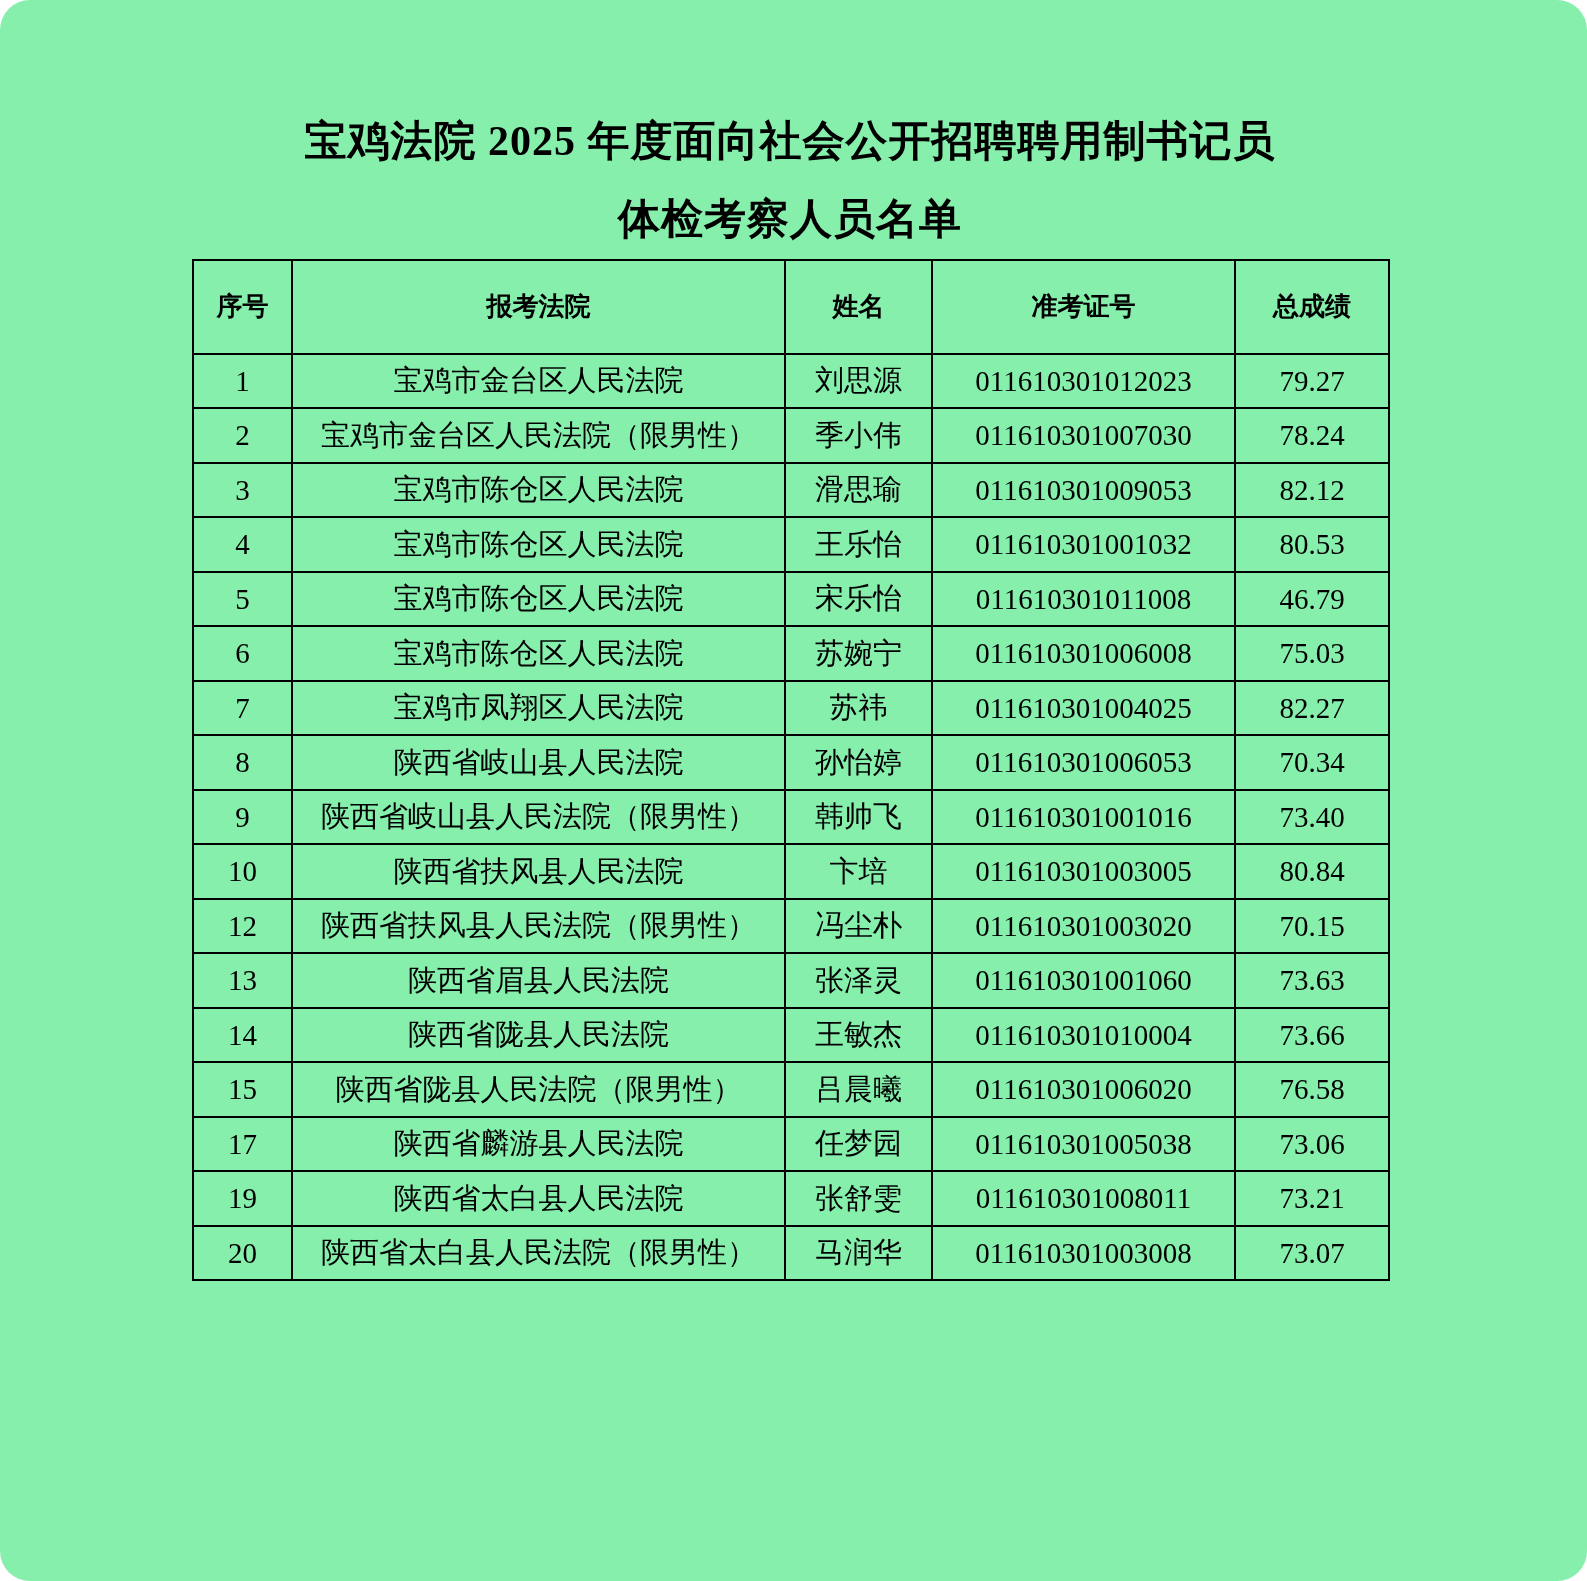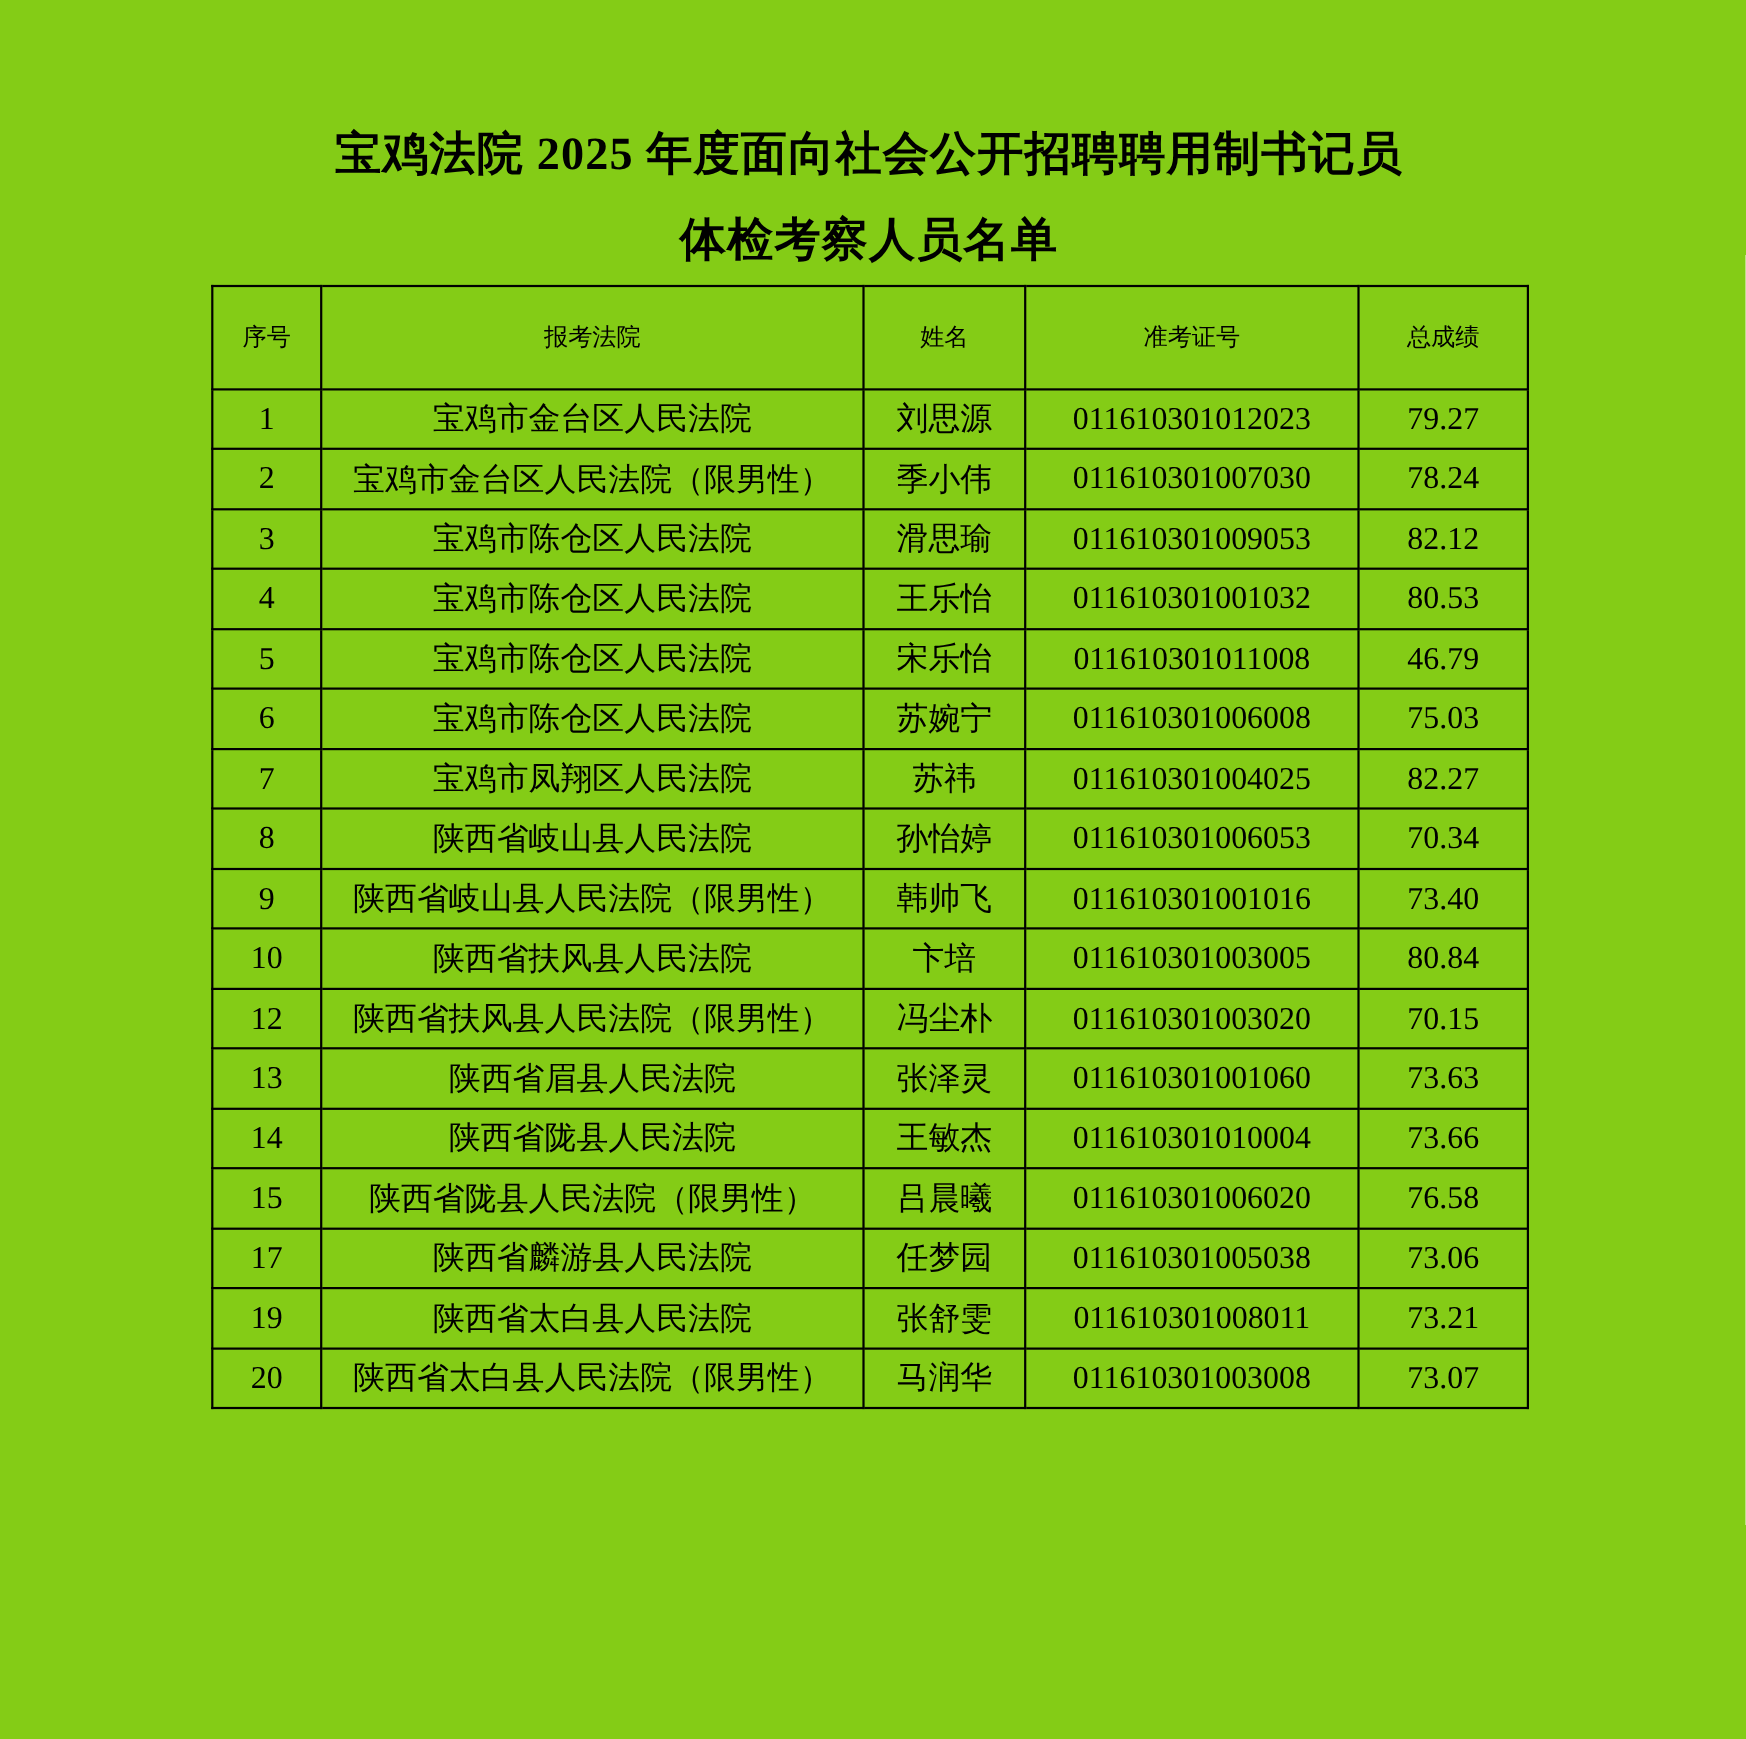--- a/index.html
+++ b/index.html
@@ -4,24 +4,25 @@
 <style>
   html, body {
     margin: 0;
     padding: 0;
     background: #ffffff;
   }
   .page {
     position: relative;
     width: 1587px;
     height: 1581px;
-    background: #84cc16;
+    background: #86efac;
     color: #000000;
     font-family: "Liberation Serif", "DejaVu Serif", serif;
     overflow: hidden;
+    border-radius: 30px;
   }
   .content {
     position: absolute;
     left: 192px;
     top: 0;
     width: 1196px;
   }
   .title-line {
     text-align: center;
     font-weight: bold;
@@ -51,22 +52,22 @@
     overflow: hidden;
     white-space: nowrap;
   }
   table.roster thead tr {
     height: 94px;
   }
   table.roster tbody tr {
     height: 54.5px;
   }
   table.roster th {
-    font-size: 22px;
-    font-weight: normal;
+    font-size: 26px;
+    font-weight: bold;
     margin-top: 17px;
   }
   table.roster td {
     font-size: 29px;
     font-weight: normal;
   }
   td.cell-score, td.cell-ticket, td.cell-index {
     font-family: "Liberation Serif", "DejaVu Serif", serif;
   }
 </style>

